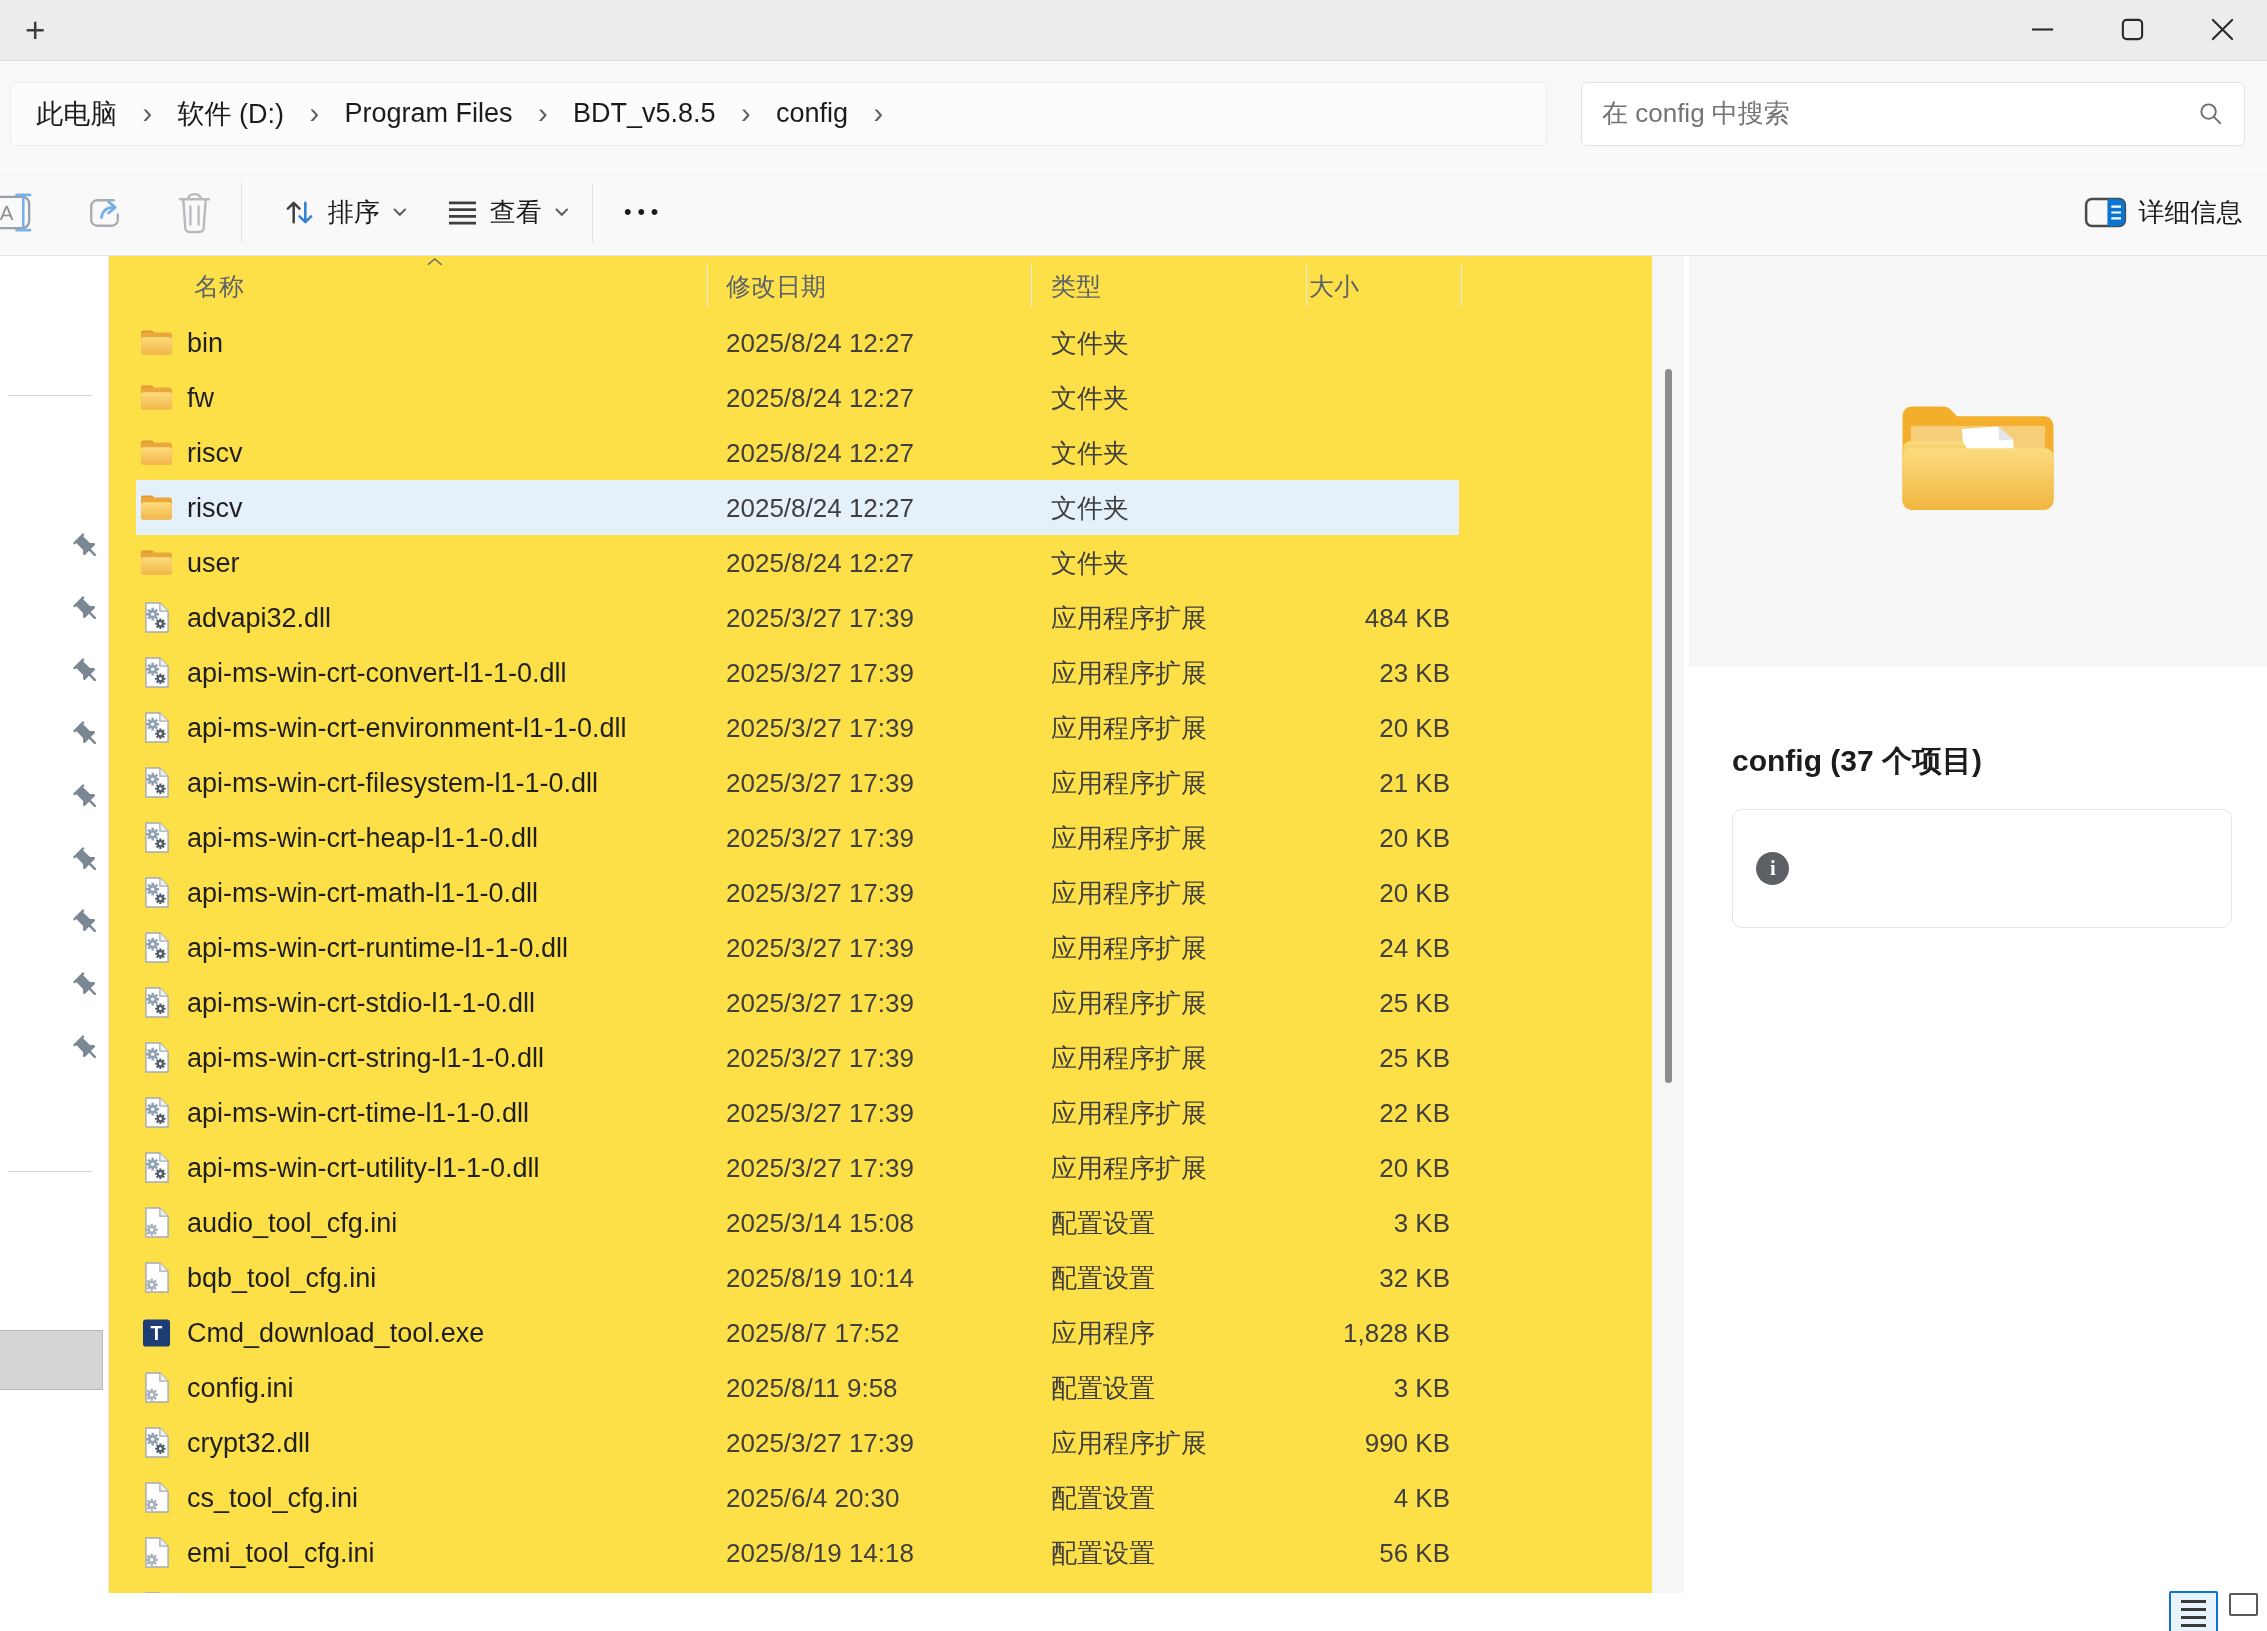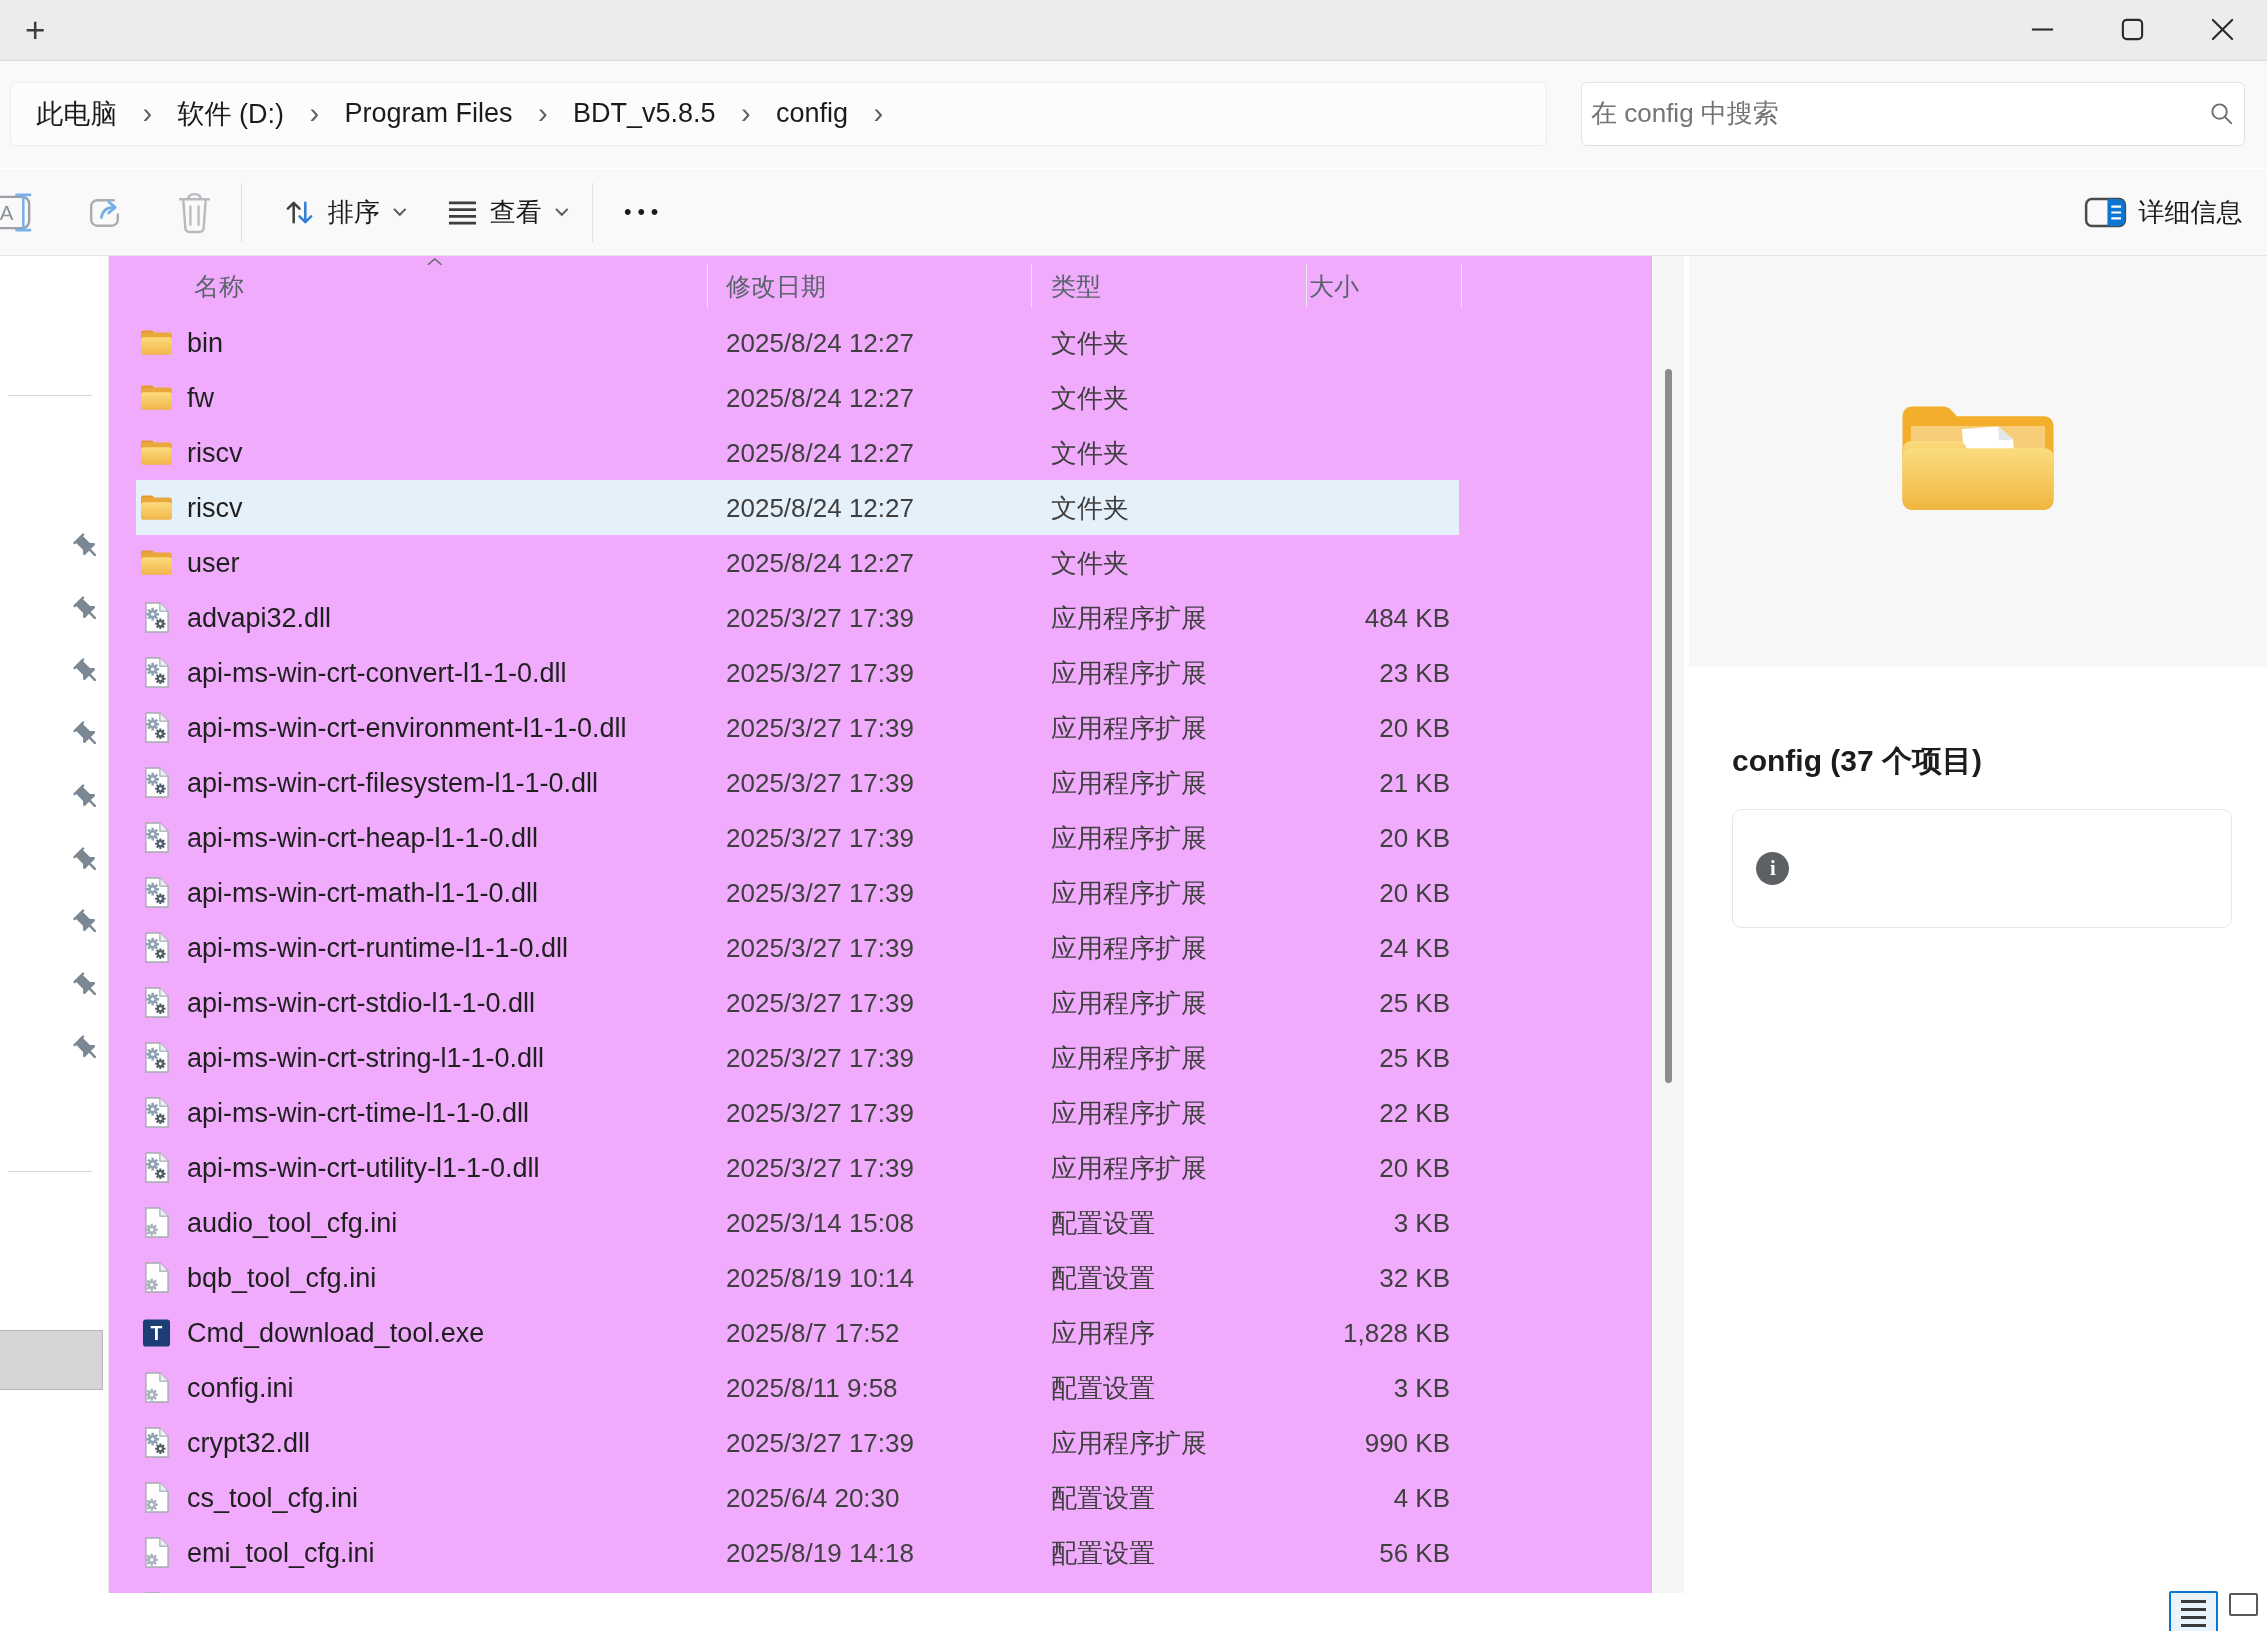--- a/index.html
+++ b/index.html
@@ -13,38 +13,38 @@
   .wincontrols{position:absolute;right:0;top:0;height:59px;display:flex}
   .winbtn{width:90px;height:59px;display:flex;align-items:center;justify-content:center}
 
   
   .addressbar{position:absolute;left:0;top:61px;width:2267px;height:107px;background:#f9f9f9}
   .crumbbox{position:absolute;left:9.8px;top:20.5px;width:1537px;height:64px;background:#fcfcfc;border:1px solid #ececec;
             border-radius:5.9px;display:flex;align-items:center;padding:0 13.7px;box-sizing:border-box}
   .crumb{font-size:27px;color:#1b1b1b;padding:0 11.7px;white-space:nowrap}
   .crumb-sep{font-size:29px;color:#5f5f5f;padding:0 13.7px;line-height:1}
   .searchbox{position:absolute;left:1581px;top:20.5px;width:664px;height:64px;background:#ffffff;border:1px solid #e2e2e2;
-             border-radius:5.9px;display:flex;align-items:center;padding:0 9px;box-sizing:border-box}
+             border-radius:5.9px;display:flex;align-items:center;padding:0 20px;box-sizing:border-box}
   .searchph{flex:1;font-size:26px;color:#747474}
 
   .toolbar{position:absolute;left:0;top:169px;width:2267px;height:86px;background:#f9f9f9;border-bottom:1px solid #e4e4e4}
   .tbtn{position:absolute;top:0;height:86px;display:flex;align-items:center}
   .tgroup{position:absolute;top:0;height:86px;display:flex;align-items:center;gap:11.7px}
   .tlabel{font-size:26px;color:#1b1b1b;white-space:nowrap}
   .tdivider{position:absolute;top:13.7px;width:1px;height:59px;background:#e0e0e0}
   .more-dots{font-size:21.5px;letter-spacing:5.9px;color:#1b1b1b}
 
   
   .nav{position:absolute;left:0;top:256px;width:108px;height:1337px;background:#ffffff;border-right:1px solid #e9e9e9}
   .nav-divider{position:absolute;left:7.8px;width:84px;height:1px;background:#d8d8d8}
   .pin{position:absolute;left:72px;width:31px;height:31px}
   .navblock{position:absolute;left:-1px;top:1074px;width:104px;height:60px;background:#d5d5d5;border:1px solid #b5b5b5;box-sizing:border-box}
 
   
-  .listarea{position:absolute;left:109px;top:256px;width:1543px;height:1337px;background:#f0abfc;overflow:hidden}
+  .listarea{position:absolute;left:109px;top:256px;width:1543px;height:1337px;background:#fde047;overflow:hidden}
   .headers{position:relative;height:59px}
   .hcell{position:absolute;top:13.7px;font-size:25px;color:#5b626b;white-space:nowrap}
   .h-name{left:85px}.h-date{left:617px}.h-type{left:942px}.h-size{left:1200px}
   .hdiv{position:absolute;top:7.8px;width:1px;height:43px;background:#e9e9e9}
   .sortcaret{position:absolute;left:316px;top:0}
   .rows{position:relative}
   .row{position:relative;height:55px}
   .row.selected{background:linear-gradient(to right,transparent 27px,#e4f1fb 27px,#e4f1fb 1350px,transparent 1350px)}
   .cell-icon{position:absolute;left:30px;top:50%;transform:translateY(-50%);width:35px;height:35px;display:flex;align-items:center;justify-content:center}
   .cell-name{position:absolute;left:78px;top:50%;transform:translateY(-50%);font-size:27px;color:#1f1f1f;white-space:nowrap}

